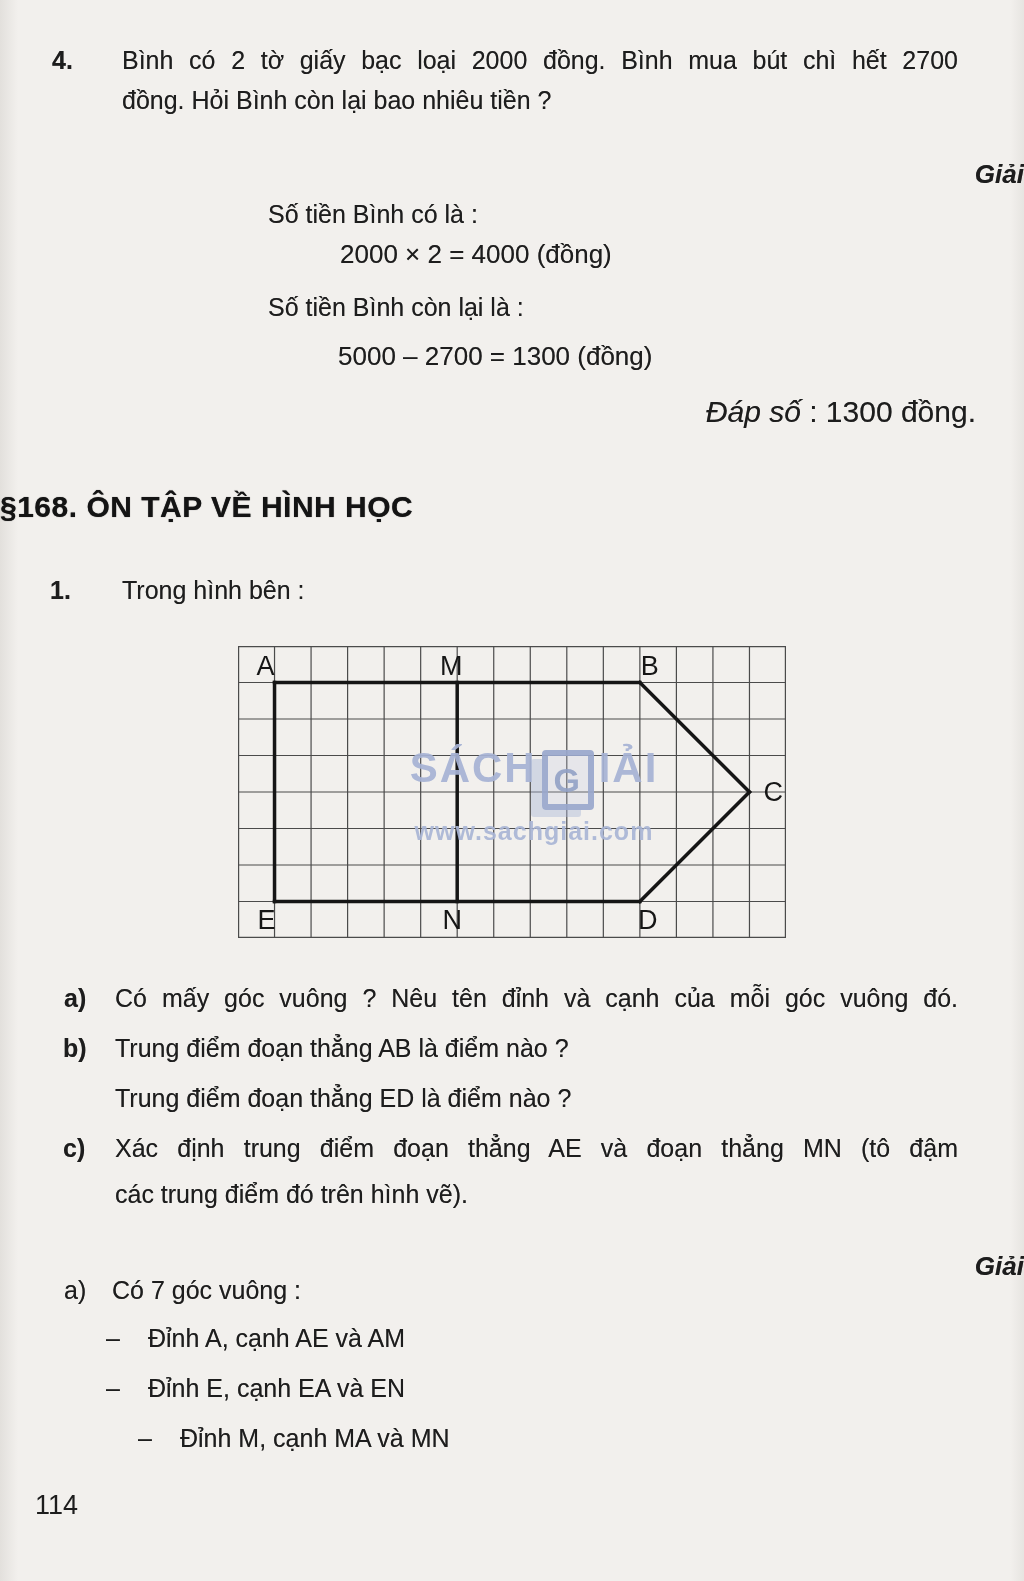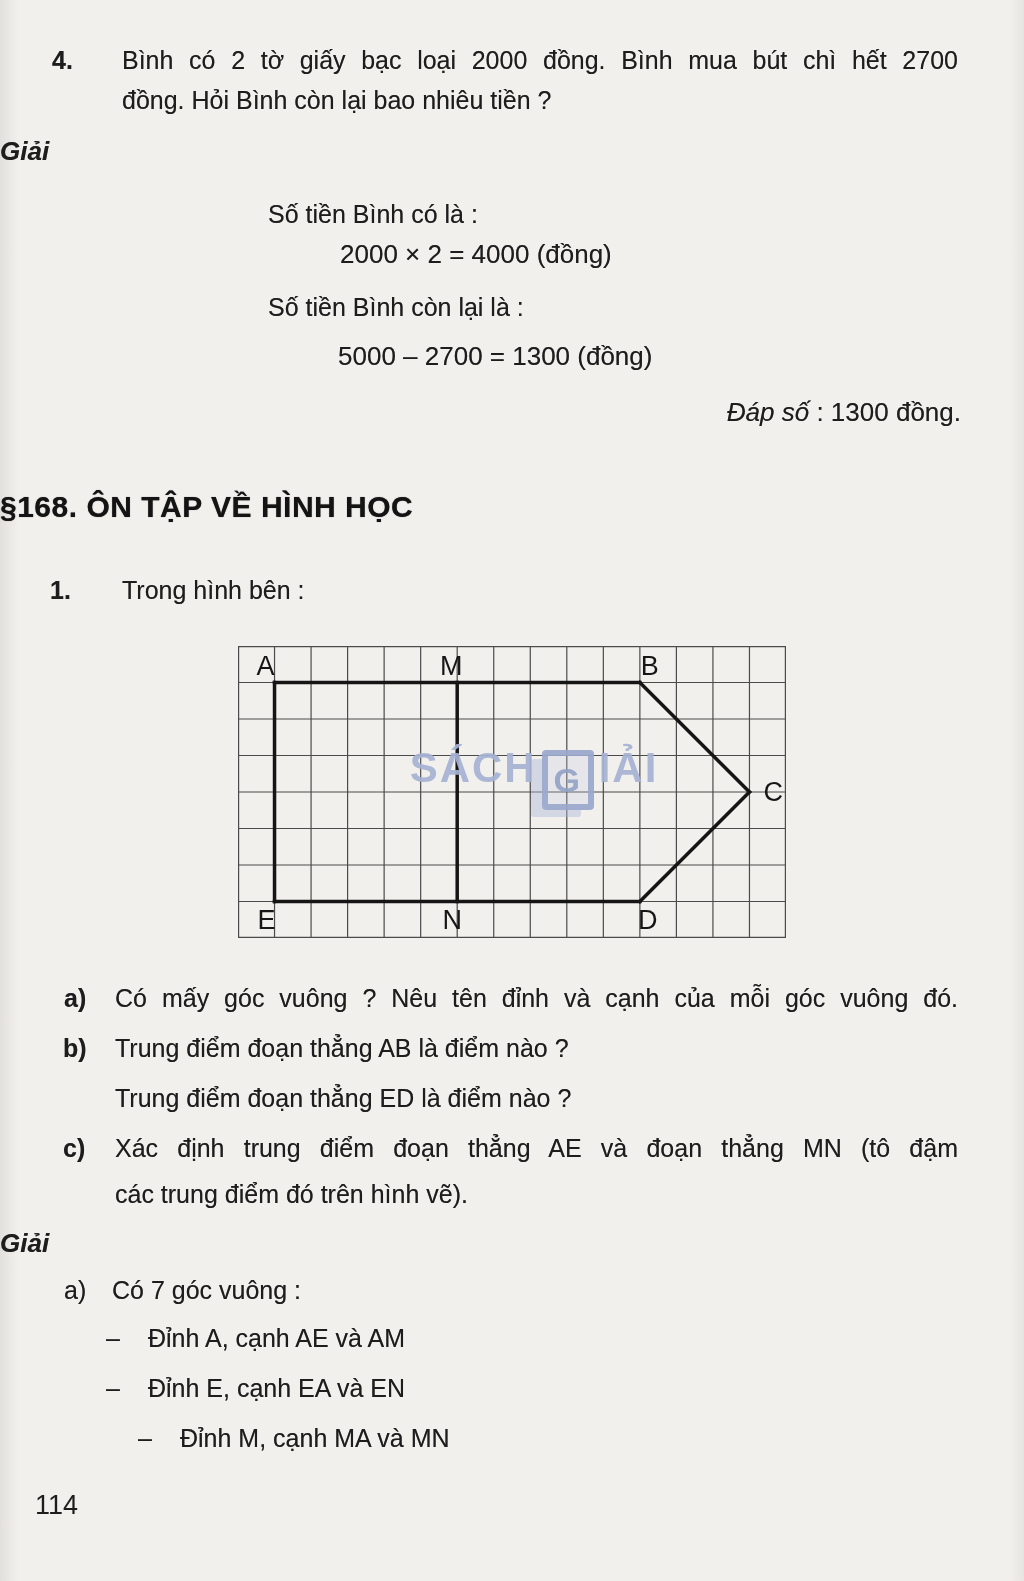--- a/index.html
+++ b/index.html
@@ -9,22 +9,22 @@
     font-family:"Liberation Sans",sans-serif;color:#1d1d1d;
   }
   #page::before{content:"";position:absolute;inset:0;
     background:linear-gradient(90deg,rgba(180,176,170,0.25) 0,rgba(180,176,170,0) 18px),
                linear-gradient(270deg,rgba(180,176,170,0.18) 0,rgba(180,176,170,0) 14px);
     pointer-events:none;}
   .abs{position:absolute;}
   .body-text{font-size:25px;line-height:40px;text-shadow:0 0 0.5px rgba(40,40,40,0.55);}
   .italic{font-style:italic;}
   .jlast{text-align:justify;text-align-last:justify;}
-  .giai{font-size:26px;font-weight:bold;font-style:italic;width:1024px;left:0;text-align:left;
-        text-shadow:0 0 0.5px rgba(40,40,40,0.55);}
+  .giai{font-size:26px;font-weight:bold;font-style:italic;width:1024px;left:0;text-align:right;
+        text-shadow:0 0 0.5px rgba(40,40,40,0.55);margin-top:23px;}
   .section-title{font-size:30px;font-weight:bold;width:932px;left:0;
         letter-spacing:0.5px;color:#141414;text-shadow:0 0 0.8px rgba(20,20,20,0.8);}
   .eq{font-size:26px;}
   .marker{font-weight:bold;}
   
   #figure-wrap{left:238px;top:646px;width:548px;height:292px;}
   #figure-svg{display:block;}
   .watermark{position:absolute;left:0;top:96px;width:100%;padding-left:44px;box-sizing:border-box;
              text-align:center;color:#a7b3d5;opacity:0.92;pointer-events:none;}
   .wm-row{font-size:42px;font-weight:bold;letter-spacing:2px;line-height:52px;white-space:nowrap;}
@@ -47,21 +47,21 @@
     <div>đồng. Hỏi Bình còn lại bao nhiêu tiền ?</div>
   </div>
 
   <div class="abs giai" style="top:136px;">Giải</div>
 
   <div class="abs body-text" style="left:268px;top:186px;margin-top:8px;">Số tiền Bình có là :</div>
   <div class="abs body-text eq" style="left:340px;top:234px;">2000 × 2 = 4000 (đồng)</div>
   <div class="abs body-text" style="left:268px;top:287px;">Số tiền Bình còn lại là :</div>
   <div class="abs body-text eq" style="left:338px;top:336px;">5000 – 2700 = 1300 (đồng)</div>
 
-  <div class="abs body-text" style="right:63px;top:392px;font-size:26px;">
+  <div class="abs body-text" style="right:48px;top:392px;font-size:30px;">
     <span class="italic">Đáp số</span><span> : 1300 đồng.</span>
   </div>
 
   <div class="abs section-title" style="top:490px;">§168. ÔN TẬP VỀ HÌNH HỌC</div>
 
   <span class="abs body-text marker" style="left:50px;top:570px;">1.</span>
   <div class="abs body-text" style="left:122px;top:570px;">Trong hình bên :</div>
 
   <div class="abs" id="figure-wrap">
     <svg id="figure-svg" width="548" height="292" viewBox="0 0 548 292">
@@ -107,20 +107,21 @@
           <text x="525.4666666666667" y="155" text-anchor="start" font-family="&quot;Liberation Sans&quot;, sans-serif" font-size="27" fill="#161616">C</text>
           <text x="409.8666666666667" y="282.5" text-anchor="middle" font-family="&quot;Liberation Sans&quot;, sans-serif" font-size="27" fill="#161616">D</text>
           <text x="28.53333333333333" y="282.5" text-anchor="middle" font-family="&quot;Liberation Sans&quot;, sans-serif" font-size="27" fill="#161616">E</text>
           <text x="214.2" y="282.5" text-anchor="middle" font-family="&quot;Liberation Sans&quot;, sans-serif" font-size="27" fill="#161616">N</text>
         </g>
     </svg>
     <div class="watermark">
       <div class="wm-row">
         <span>SÁCH</span><span class="wm-logo">G</span><span>IẢI</span>
       </div>
+      <div class="wm-url">www.sachgiai.com</div>
     </div>
   </div>
 
   <span class="abs body-text marker" style="left:64px;top:978px;">a)</span>
   <div class="abs body-text jlast" style="left:115px;top:978px;width:843px;">Có mấy góc vuông ? Nêu tên đỉnh và cạnh của mỗi góc vuông đó.</div>
 
   <span class="abs body-text marker" style="left:63px;top:1028px;">b)</span>
   <div class="abs body-text" style="left:115px;top:1028px;">Trung điểm đoạn thẳng AB là điểm nào ?</div>
   <div class="abs body-text" style="left:115px;top:1078px;">Trung điểm đoạn thẳng ED là điểm nào ?</div>
 

